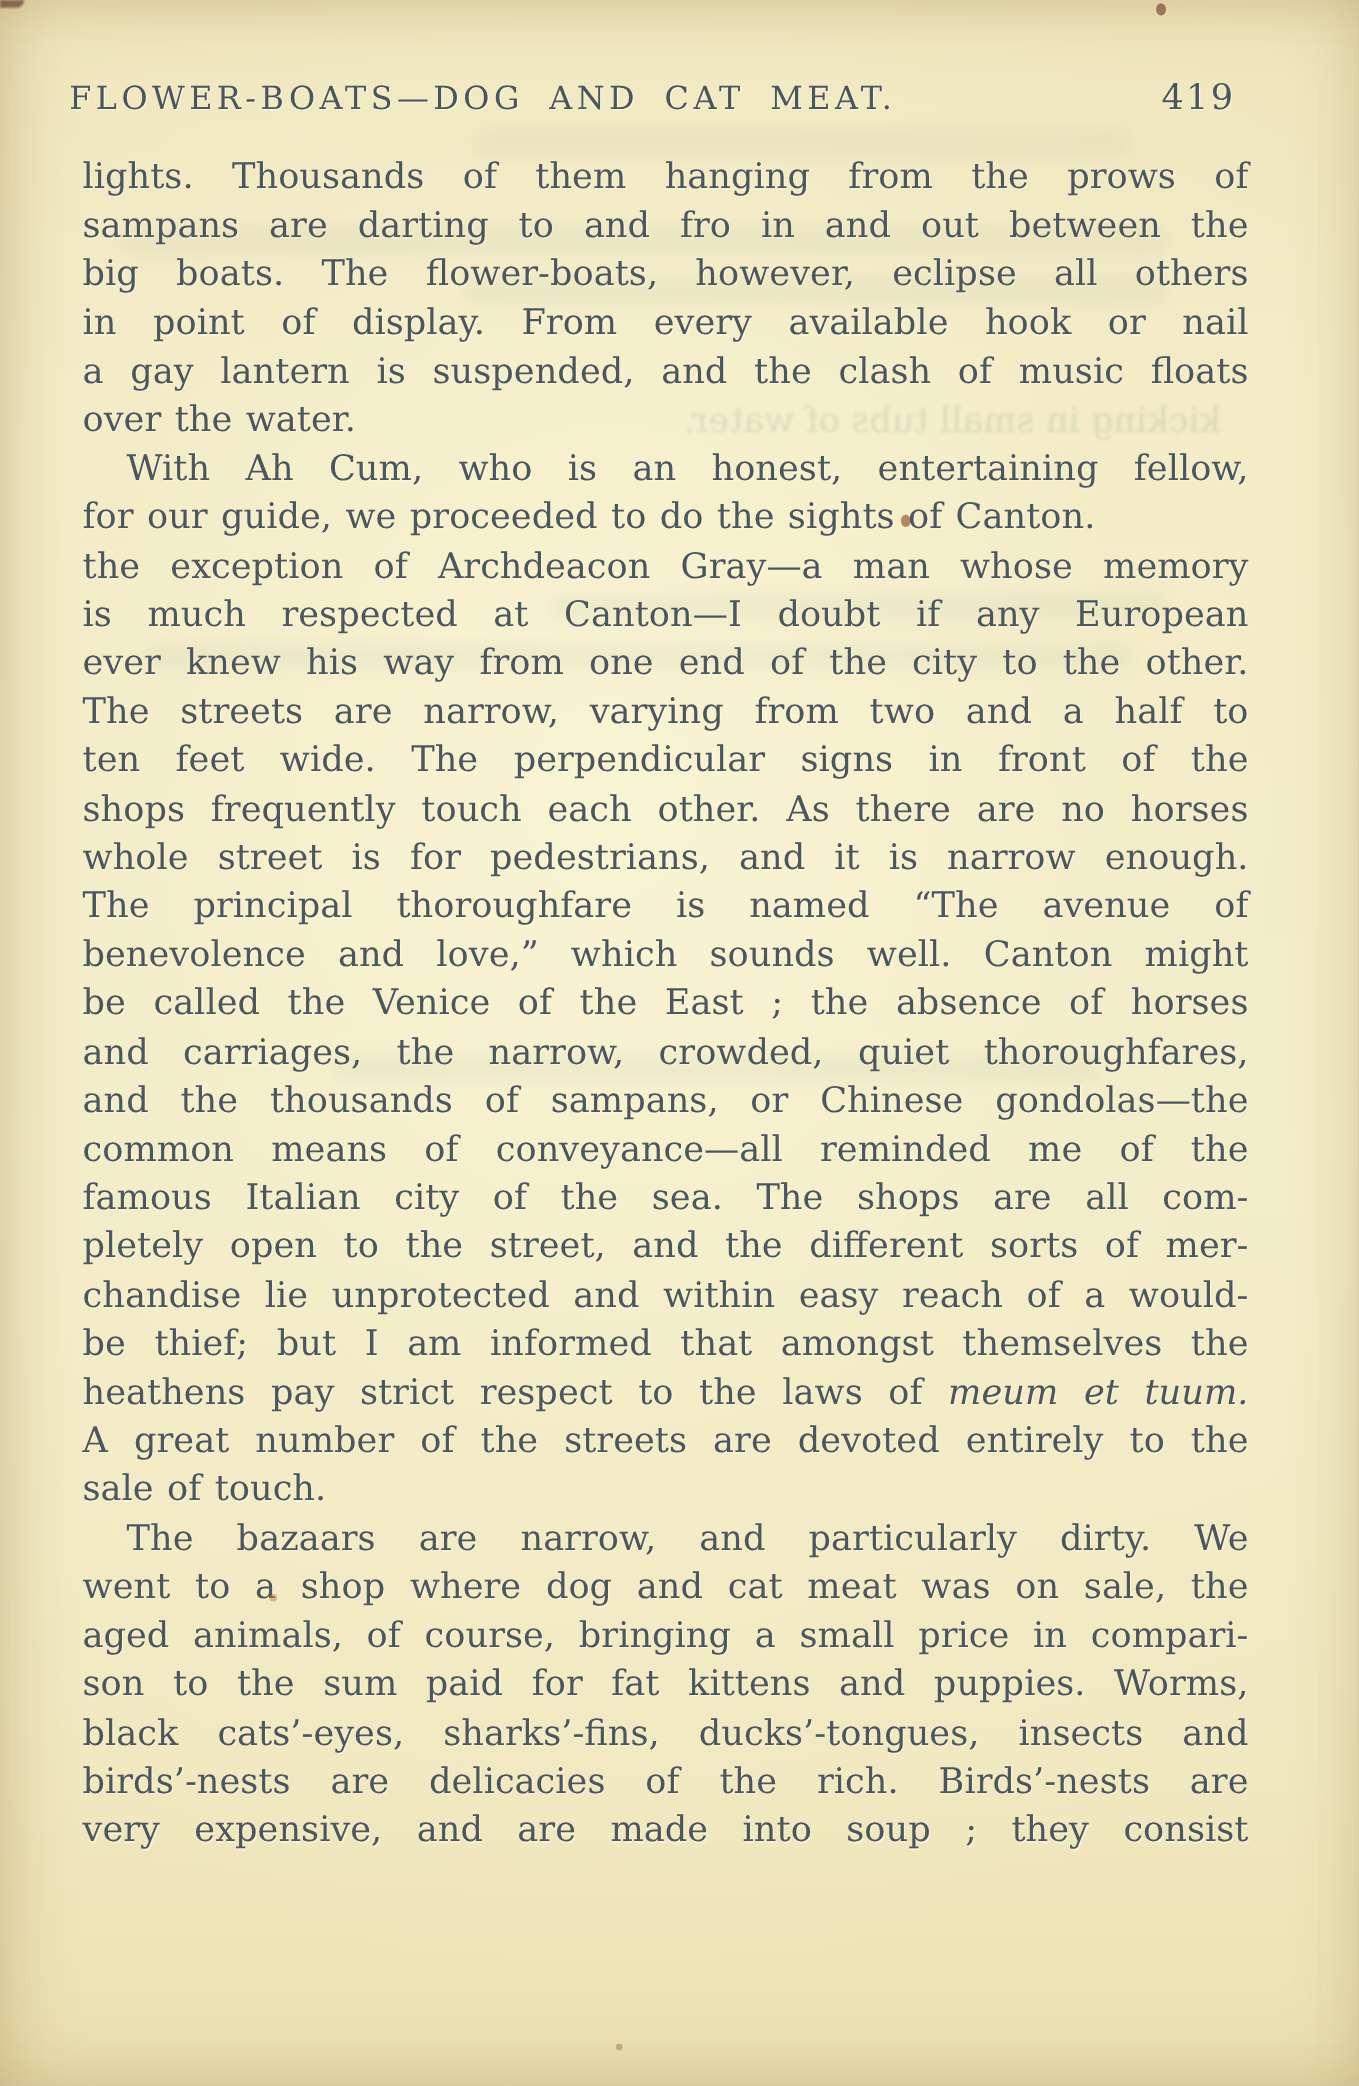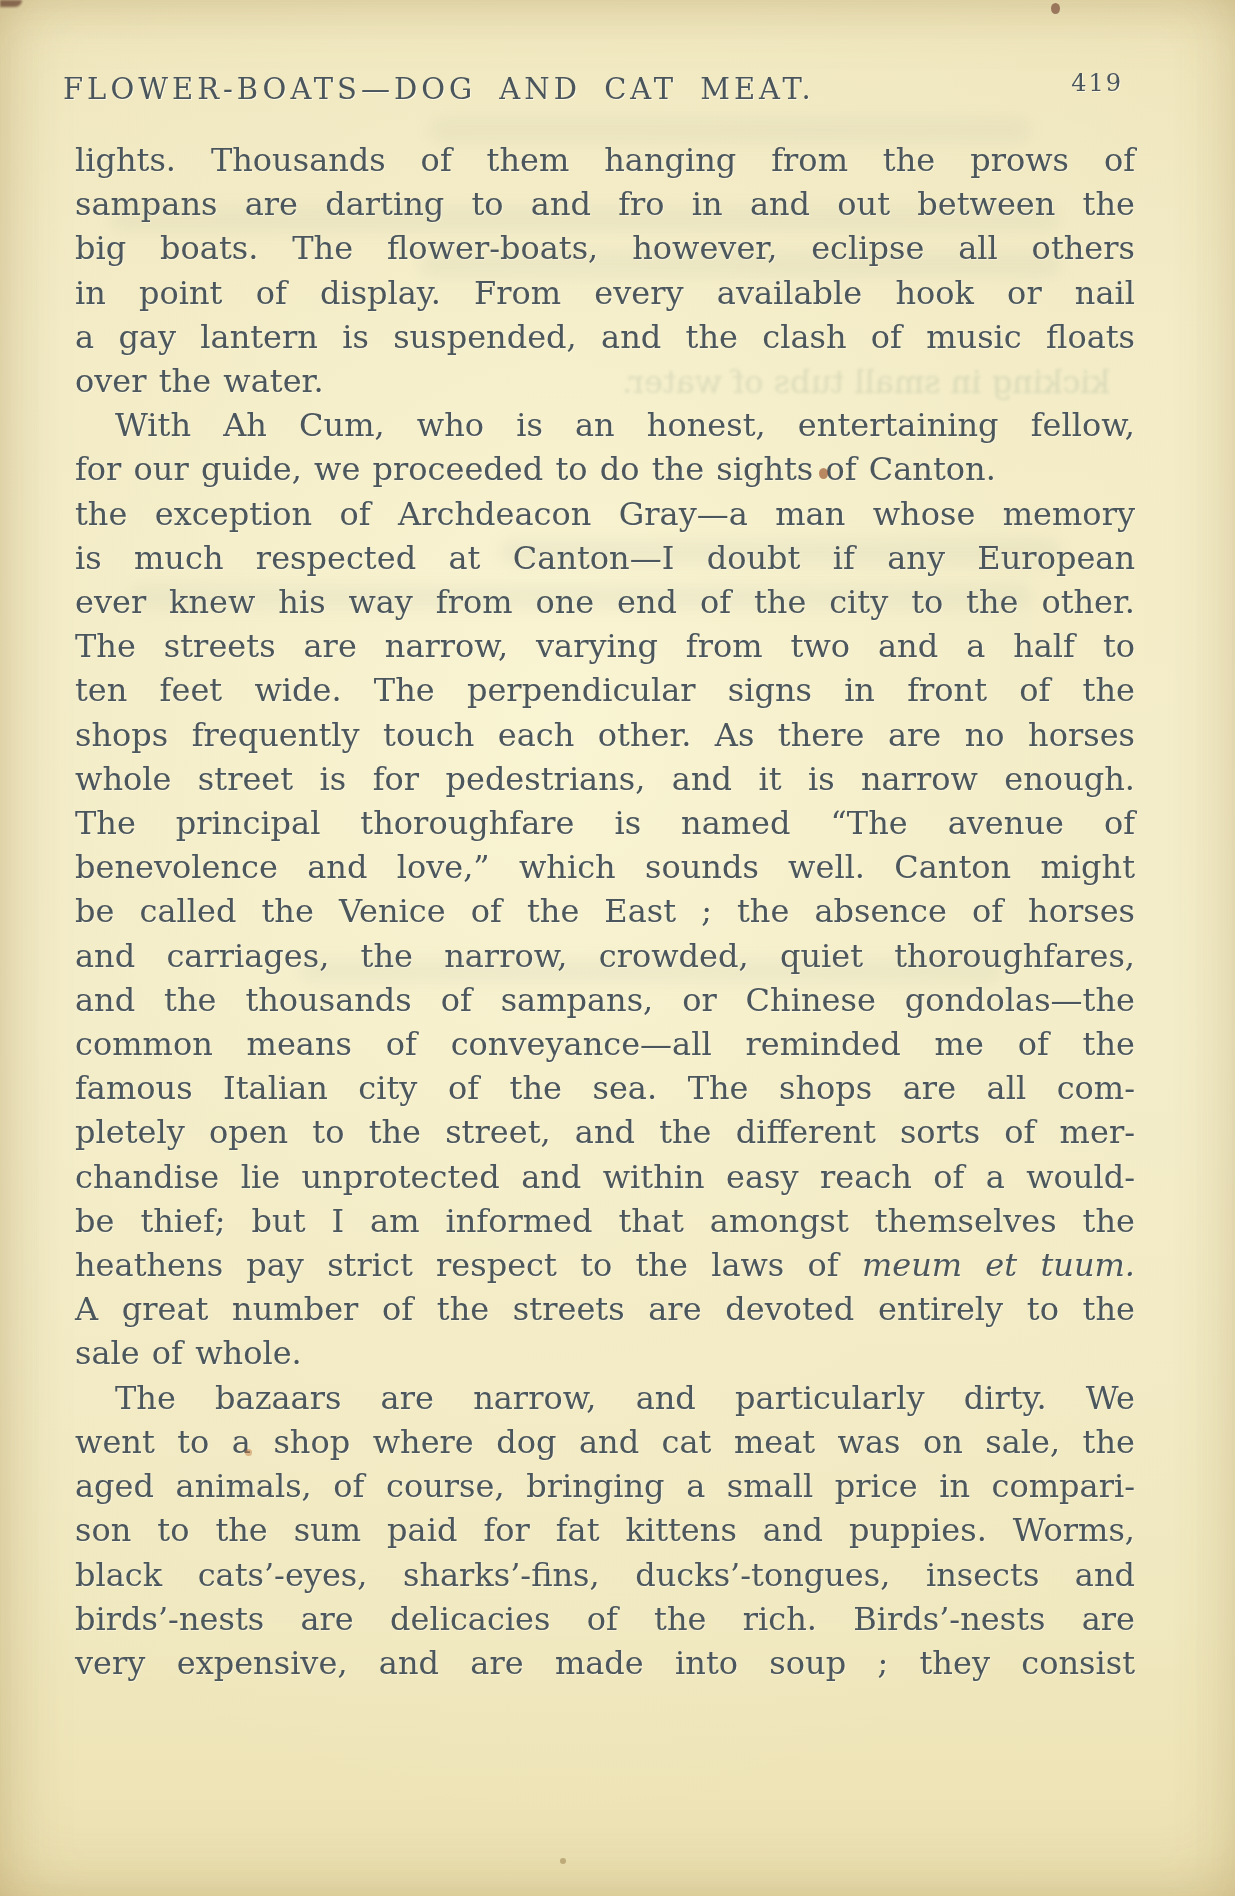--- a/index.html
+++ b/index.html
@@ -27,21 +27,21 @@
     position:absolute;left:0;right:60px;top:0;
     text-align:left;
     font-size:29px;
     letter-spacing:4px;
     word-spacing:10px;
     text-shadow:1px 1px 0 rgba(255,252,235,.75);
     white-space:nowrap;
   }
   .head-page{
     position:absolute;right:0;top:-3px;
-    font-size:24px;
+    font-size:32px;
     letter-spacing:2px;
     text-shadow:1px 1px 0 rgba(255,252,235,.75);
   }
   
   .textblock{
     position:absolute;left:63px;top:138px;width:1060px;
     font-size:32px;line-height:44.2px;
     color:#4c575d;
     text-shadow:1px 1px 1px rgba(255,250,230,.65);
     word-spacing:2px;
@@ -118,21 +118,21 @@
       <div class="line"><span>be called the Venice of the East ; the absence of horses</span></div>
       <div class="line"><span>and carriages, the narrow, crowded, quiet thoroughfares,</span></div>
       <div class="line"><span>and the thousands of sampans, or Chinese gondolas—the</span></div>
       <div class="line"><span>common means of conveyance—all reminded me of the</span></div>
       <div class="line"><span>famous Italian city of the sea. The shops are all com-</span></div>
       <div class="line"><span>pletely open to the street, and the different sorts of mer-</span></div>
       <div class="line"><span>chandise lie unprotected and within easy reach of a would-</span></div>
       <div class="line"><span>be thief; but I am informed that amongst themselves the</span></div>
       <div class="line"><span>heathens pay strict respect to the laws of </span><i>meum et tuum.</i></div>
       <div class="line"><span>A great number of the streets are devoted entirely to the</span></div>
-      <div class="line short"><span>sale of whole.</span></div>
+      <div class="line short"><span>sale of touch.</span></div>
       <div class="line indent"><span>The bazaars are narrow, and particularly dirty. We</span></div>
       <div class="line"><span>went to a shop where dog and cat meat was on sale, the</span></div>
       <div class="line"><span>aged animals, of course, bringing a small price in compari-</span></div>
       <div class="line"><span>son to the sum paid for fat kittens and puppies. Worms,</span></div>
       <div class="line"><span>black cats’-eyes, sharks’-fins, ducks’-tongues, insects and</span></div>
       <div class="line"><span>birds’-nests are delicacies of the rich. Birds’-nests are</span></div>
       <div class="line"><span>very expensive, and are made into soup ; they consist</span></div>
     </main>
 
   <div class="speck corner"></div>

